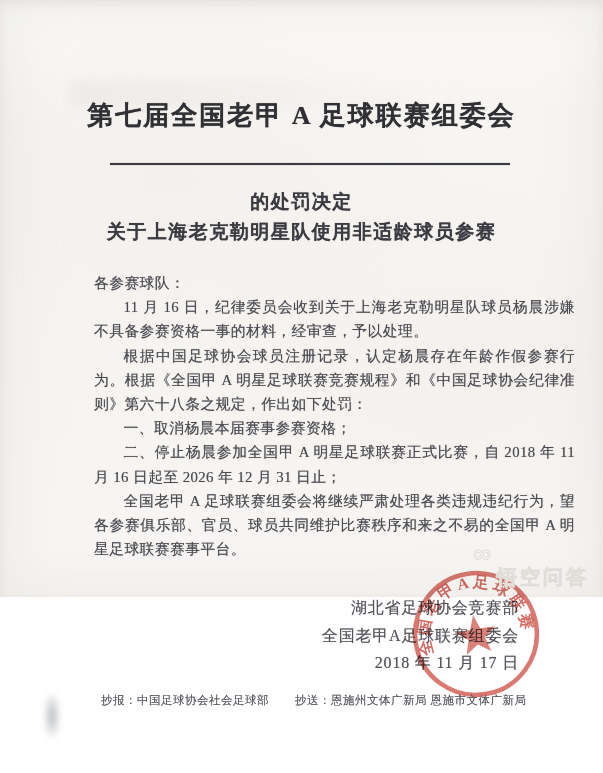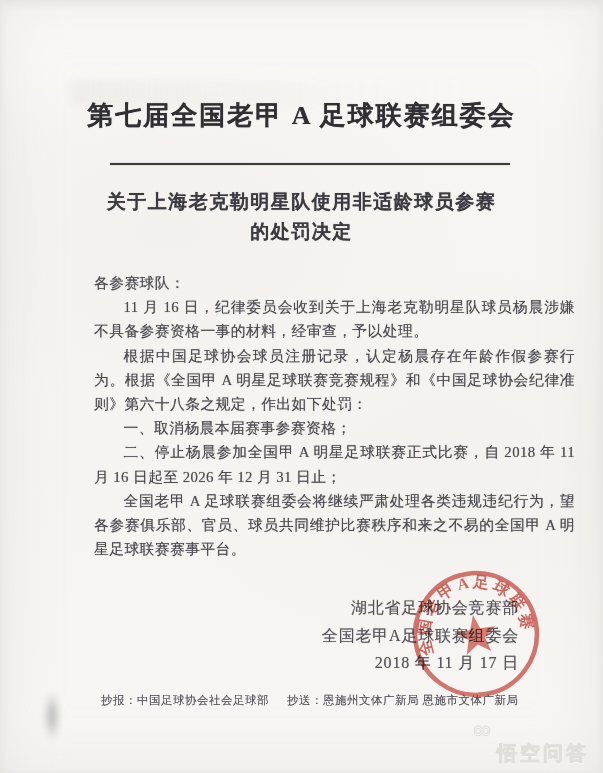--- a/index.html
+++ b/index.html
@@ -4,21 +4,21 @@
 <style>
   * { margin: 0; padding: 0; box-sizing: border-box; }
   html, body { width: 603px; height: 773px; }
   body {
     font-family: "Liberation Serif", "DejaVu Serif", serif;
     background: #ffffff;
     overflow: hidden;
   }
   .photo {
     position: relative;
-    width: 603px; height: 773px;
+    width: 603px; height: 597px;
     background:
       radial-gradient(ellipse 420px 260px at 28% 30%, rgba(236,232,228,.35), rgba(236,232,228,0) 70%),
       radial-gradient(ellipse 380px 300px at 75% 62%, rgba(238,234,230,.30), rgba(238,234,230,0) 70%),
       linear-gradient(180deg, #fbfaf8 0%, #f7f5f2 18%, #f6f4f1 60%, #f8f6f4 100%);
     box-shadow: inset 0 0 60px rgba(205,202,198,.35), inset 0 4px 8px rgba(225,222,218,.6);
   }
   .scan-smudge {
     position: absolute; left: 70px; top: 80px; width: 400px; height: 26px;
     background: linear-gradient(90deg, rgba(214,208,203,.22), rgba(214,208,203,.05) 60%, rgba(214,208,203,0));
     filter: blur(4px);
@@ -85,21 +85,21 @@
     mix-blend-mode: multiply;
     opacity: .88;
   }
 
   .distribution {
     position: absolute; top: 693px; left: 101px;
     font-size: 11.5px;
     color: #55555c;
     letter-spacing: .5px;
     text-shadow: 0 0 .6px rgba(100,100,108,.55);
-    display: flex; gap: 18px; white-space: nowrap;
+    display: flex; gap: 26px; white-space: nowrap;
   }
 
   .watermark {
     position: absolute; right: 14px; bottom: 6px;
     display: flex; align-items: center; gap: 5px;
     user-select: none;
   }
   .wm-icon {
     font-family: "DejaVu Sans", sans-serif;
     font-size: 24px; font-weight: 700;
@@ -123,22 +123,22 @@
 
 <div class="photo">
 
   <div class="scan-smudge"></div>
 
   <h1 class="committee-title">第七届全国老甲 A 足球联赛组委会</h1>
 
   <div class="title-divider"></div>
 
   <h2 class="subject">
+    <span>的处罚决定</span>
     <span>关于上海老克勒明星队使用非适龄球员参赛</span>
-    <span>的处罚决定</span>
   </h2>
 
   <section class="doc-body">
     <p>各参赛球队：</p>
     <p class="indent">11 月 16 日，纪律委员会收到关于上海老克勒明星队球员杨晨涉嫌不具备参赛资格一事的材料，经审查，予以处理。</p>
     <p class="indent">根据中国足球协会球员注册记录，认定杨晨存在年龄作假参赛行为。根据《全国甲 A 明星足球联赛竞赛规程》和《中国足球协会纪律准则》第六十八条之规定，作出如下处罚：</p>
     <p class="indent">一、取消杨晨本届赛事参赛资格；</p>
     <p class="indent">二、停止杨晨参加全国甲 A 明星足球联赛正式比赛，自 2018 年 11 月 16 日起至 2026 年 12 月 31 日止；</p>
     <p class="indent">全国老甲 A 足球联赛组委会将继续严肃处理各类违规违纪行为，望各参赛俱乐部、官员、球员共同维护比赛秩序和来之不易的全国甲 A 明星足球联赛赛事平台。</p>
   </section>

